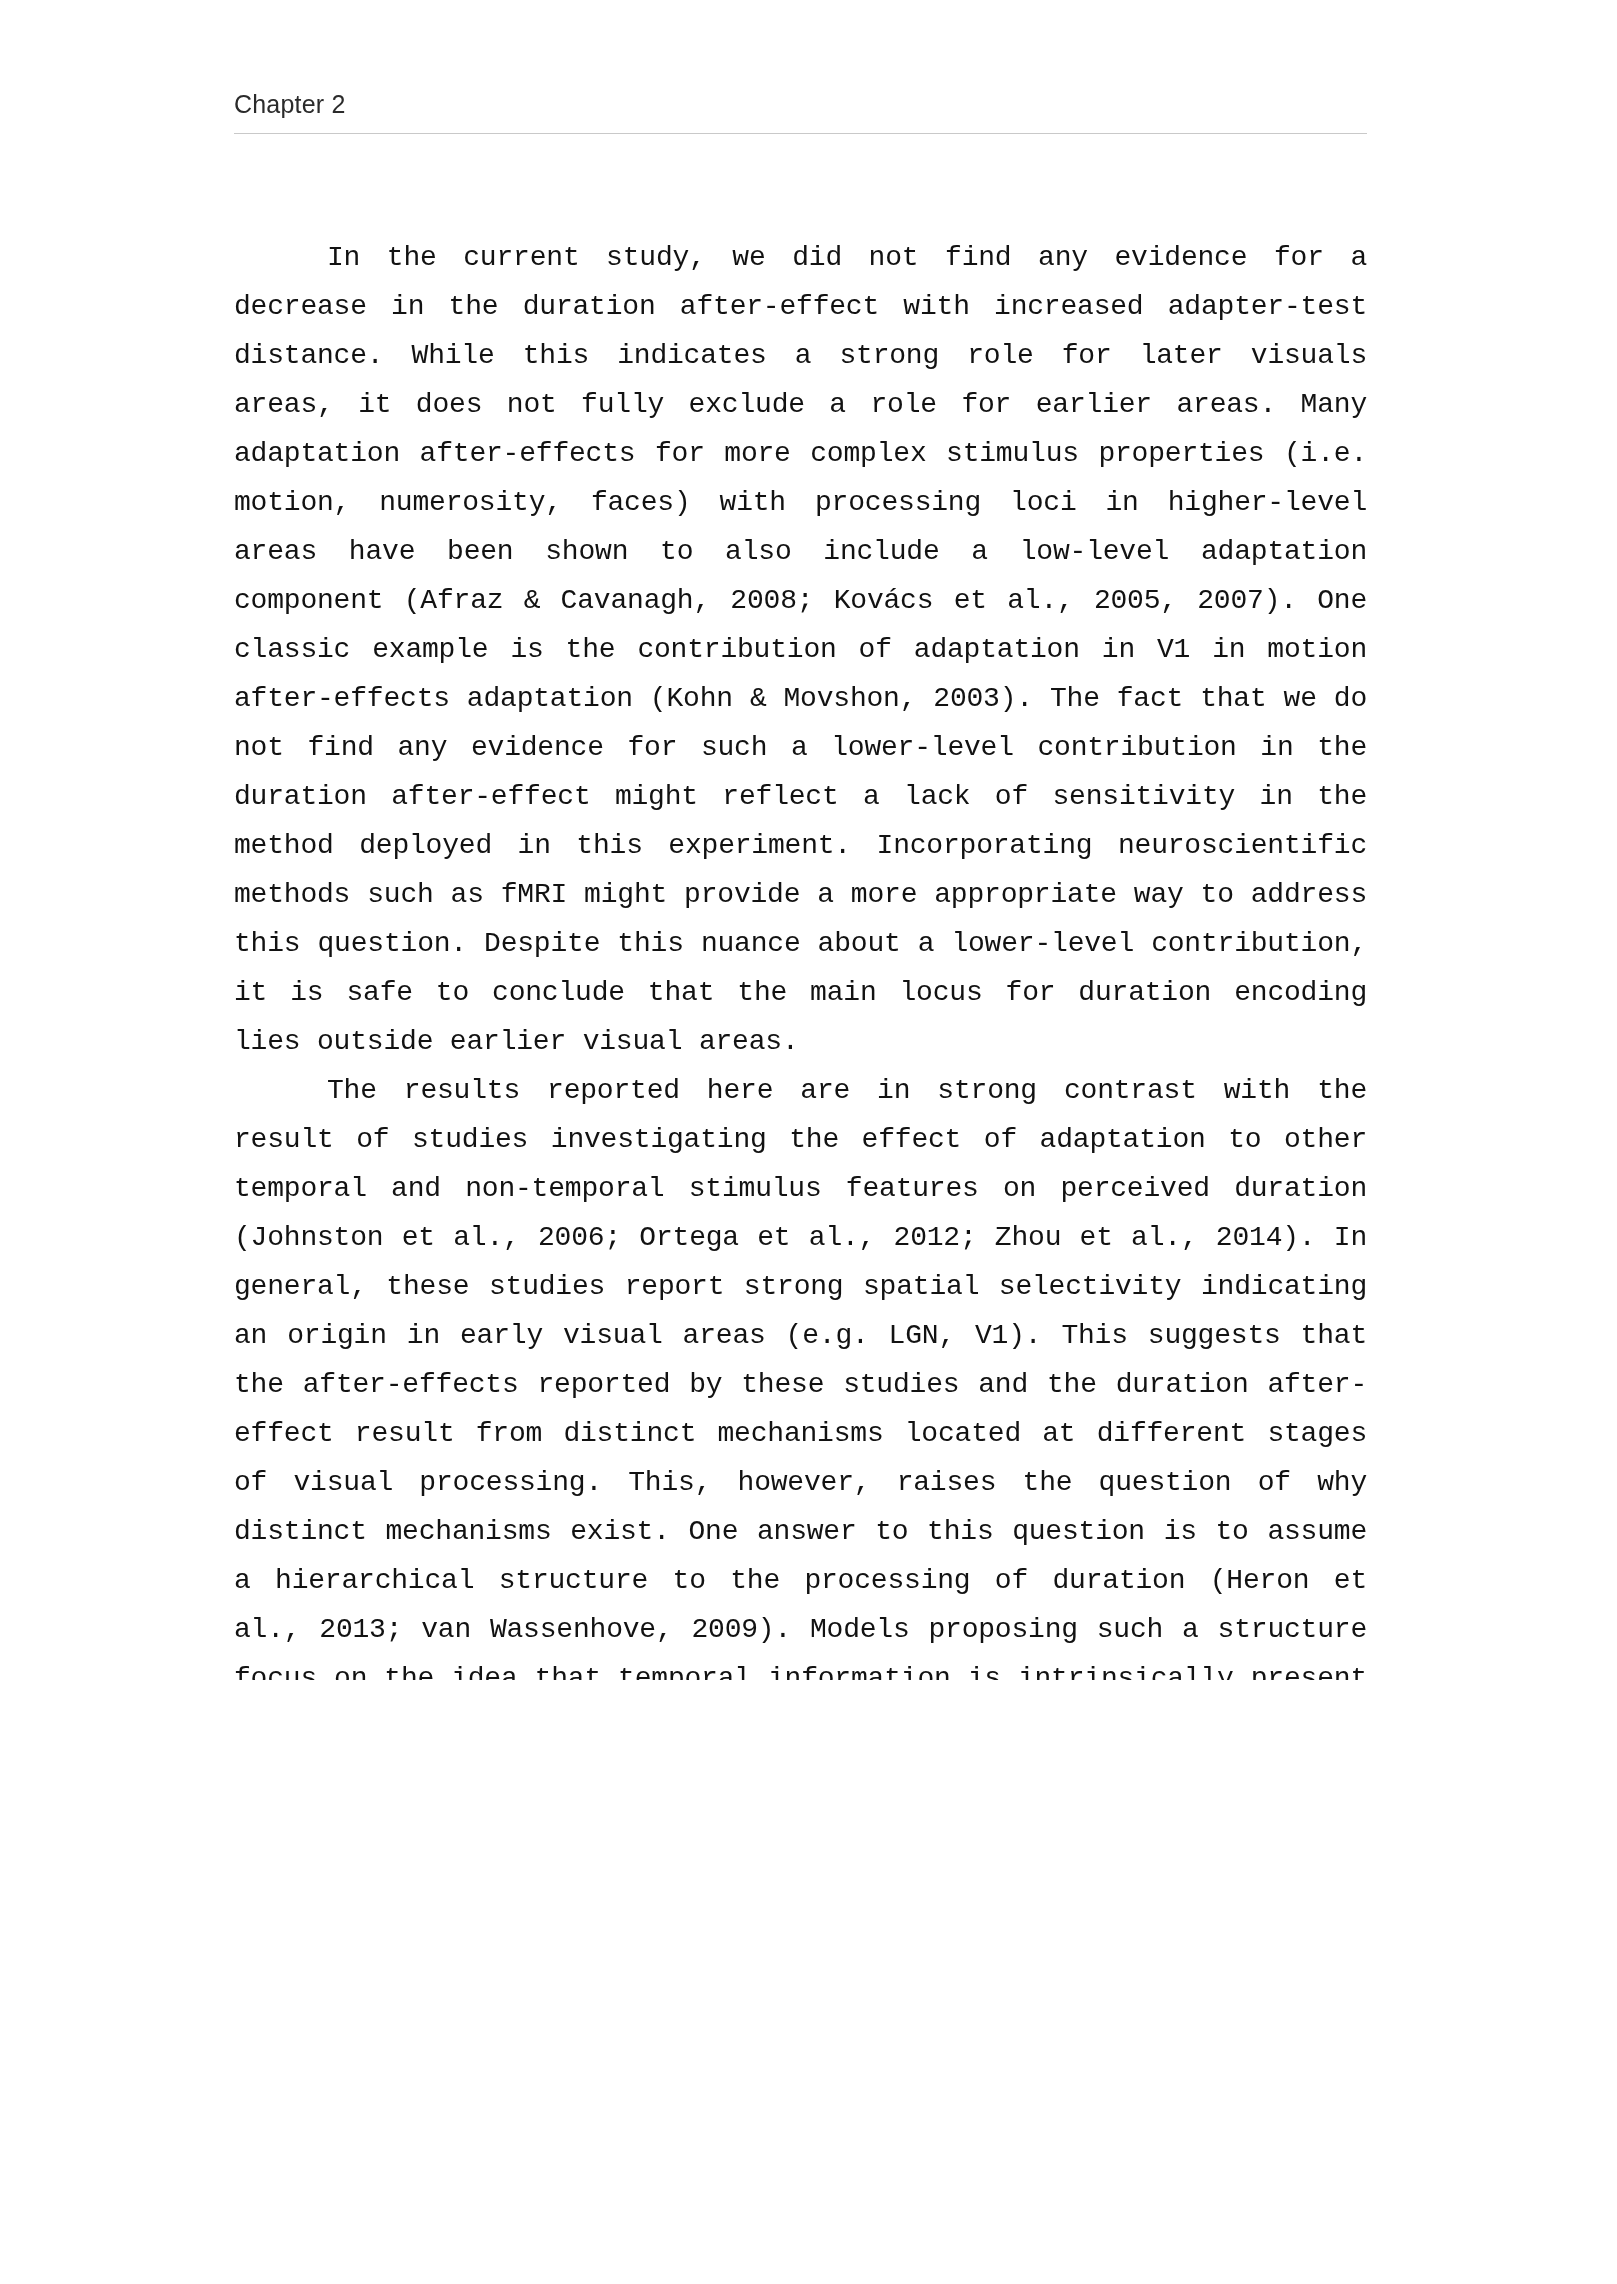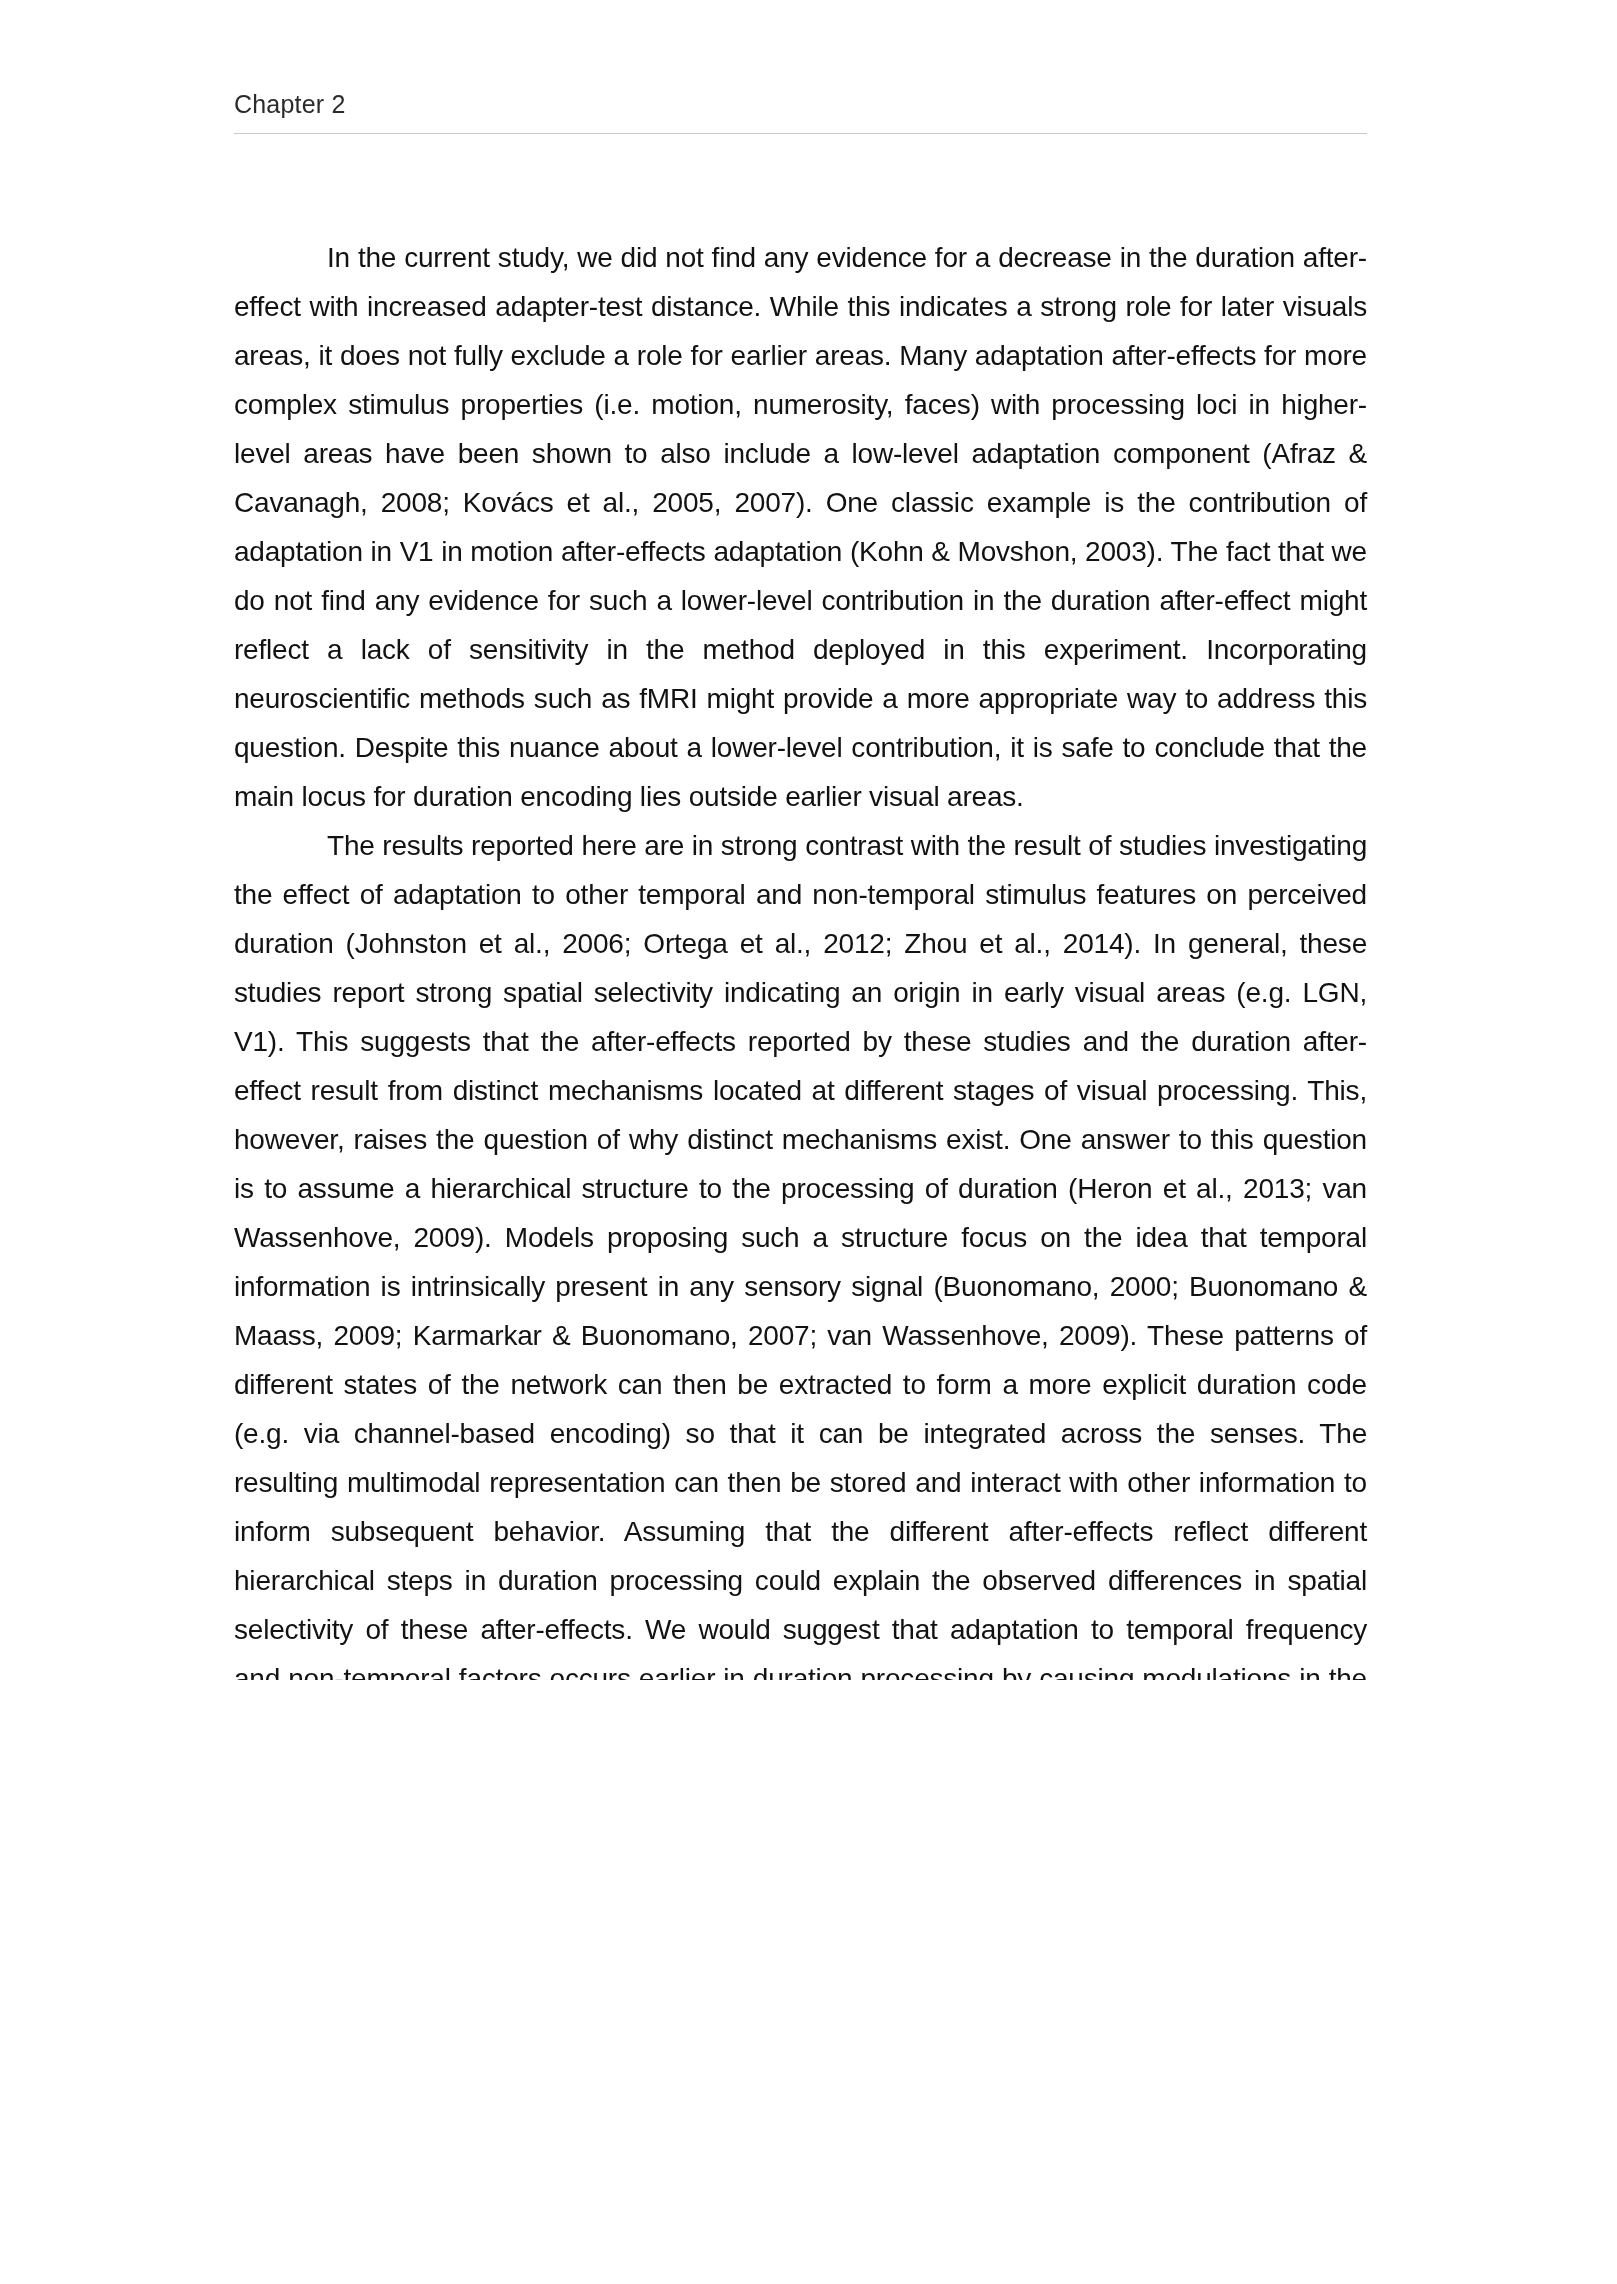--- a/index.html
+++ b/index.html
@@ -38,20 +38,21 @@
     width: 1133px;
     font-size: 28px;
     line-height: 49px;
     text-align: justify;
     color: #121212;
     letter-spacing: -0.2px;
   }
   .body-text p {
     text-indent: 93px;
     margin: 0;
+    font-family: Liberation Mono, monospace;
   }
   .page-footer {
     position: absolute;
     left: 234px;
     top: 2130px;
   }
   .page-number {
     font-size: 26px;
     color: #1f1f1f;
     margin-top: 12px;

